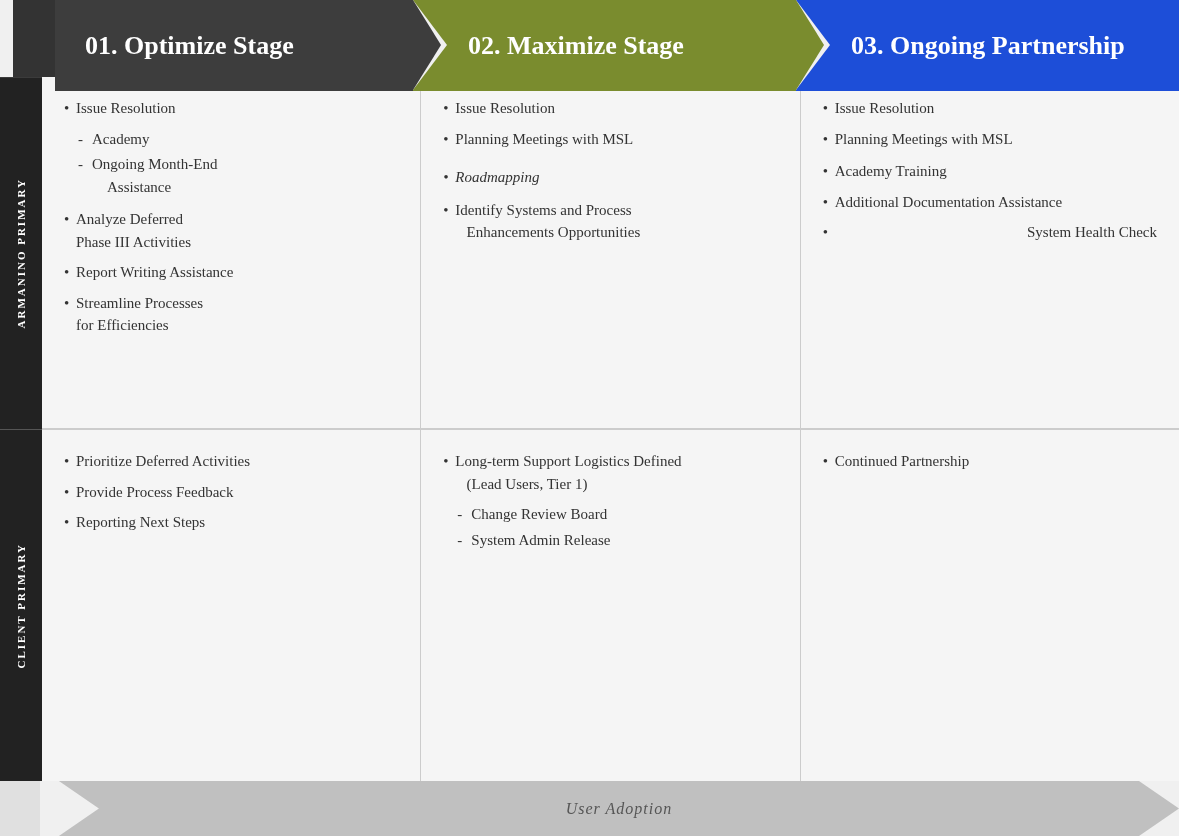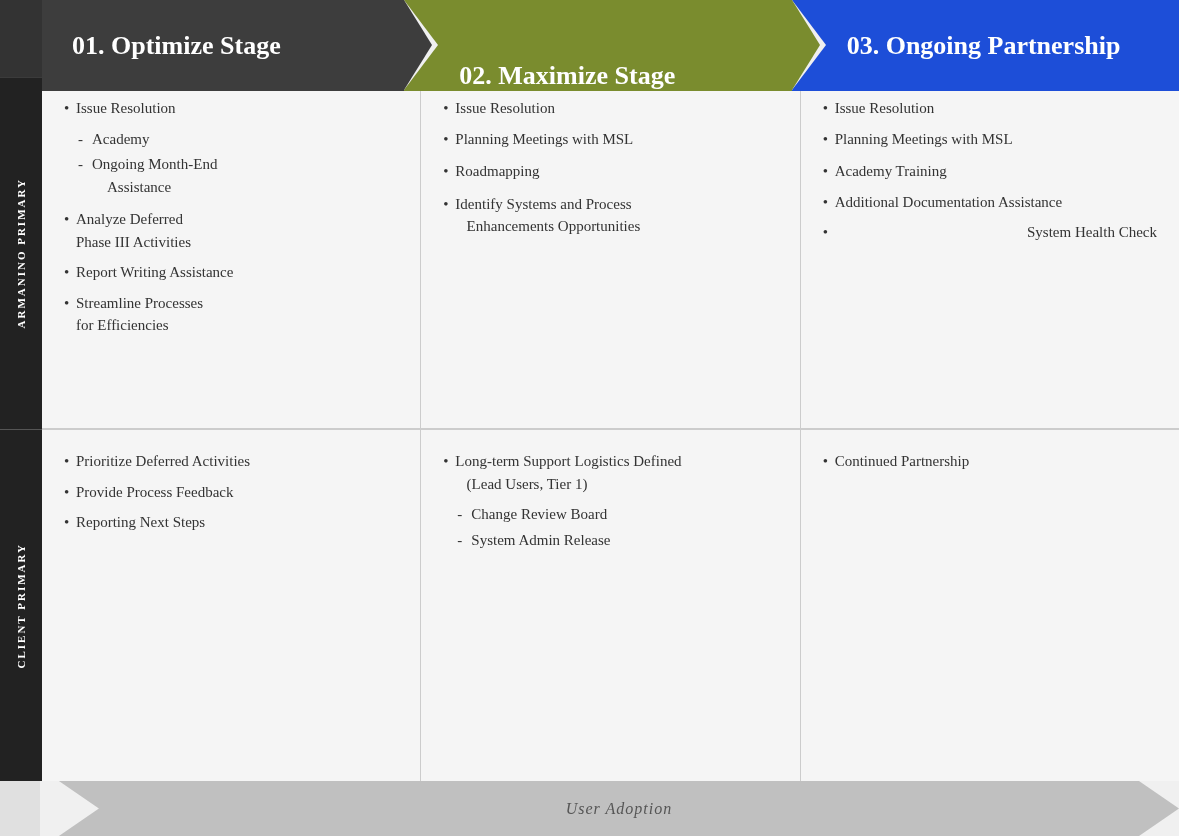--- a/index.html
+++ b/index.html
@@ -11,20 +11,21 @@
       overflow: hidden;
       display: flex;
       flex-direction: column;
     }
 
     
     .header-row {
       display: flex;
       height: 77px;
       flex-shrink: 0;
+      margin-left: 13px;
     }
 
     .header-left-spacer {
       width: 42px;
       background: #333;
       flex-shrink: 0;
     }
 
     .arrow-container {
       display: flex;
@@ -77,21 +78,20 @@
     }
     .arrow-1::before {
       border-left: 34px solid #f0f0f0;
     }
 
     .arrow-2 {
       background: #7a8c2e;
       flex: 1;
       padding-left: 55px;
       z-index: 2;
-      align-items: flex-end;
     }
     .arrow-2::after {
       border-left: 28px solid #7a8c2e;
     }
     .arrow-2::before {
       border-left: 34px solid #f0f0f0;
     }
 
     .arrow-3 {
       background: #1d4ed8;
@@ -259,21 +259,21 @@
           <li class="sub-item">Ongoing Month-End<br>&nbsp;&nbsp;&nbsp;&nbsp;Assistance</li>
           <li style="margin-top:10px;">Analyze Deferred<br>Phase III Activities</li>
           <li>Report Writing Assistance</li>
           <li>Streamline Processes<br>for Efficiencies</li>
         </ul>
       </div>
       <div class="grid-cell">
         <ul>
           <li>Issue Resolution</li>
           <li>Planning Meetings with MSL</li>
-          <li style="margin-top:10px;">Roadmapping</li>
+          <li style="margin-top:16px;font-style:italic;">Roadmapping</li>
           <li style="margin-top:10px;">Identify Systems and Process<br>&nbsp;&nbsp;&nbsp;Enhancements Opportunities</li>
         </ul>
       </div>
       <div class="grid-cell">
         <ul>
           <li>Issue Resolution</li>
           <li>Planning Meetings with MSL</li>
           <li style="margin-top:10px;">Academy Training</li>
           <li>Additional Documentation Assistance</li>
           <li style="margin-top:0;text-align:right;">System Health Check</li>

